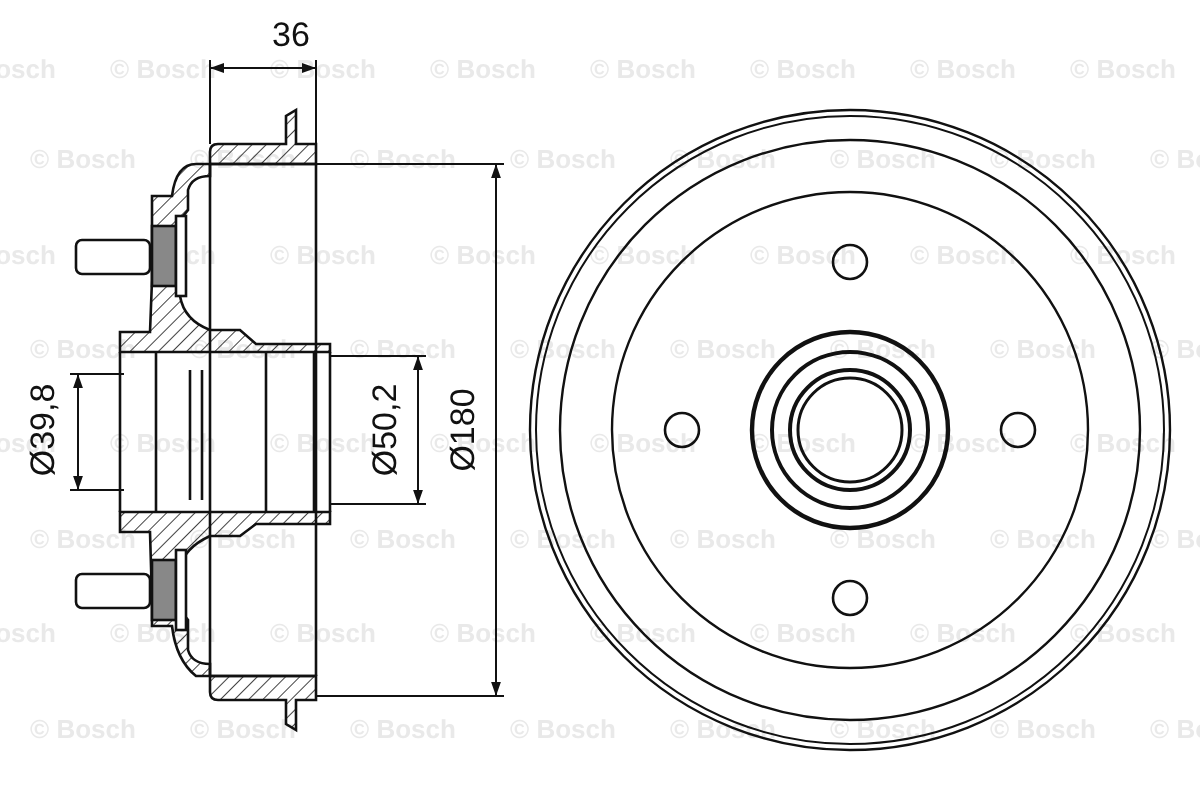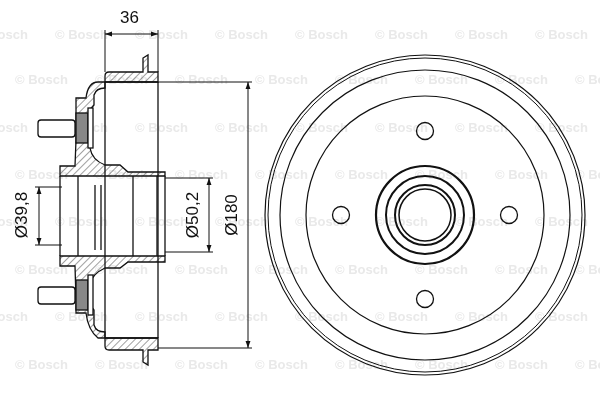--- a/index.html
+++ b/index.html
@@ -154,18 +154,18 @@
       <circle cx="425" cy="215" r="39" stroke-width="2"></circle>
       <circle cx="425" cy="215" r="30" stroke-width="2"></circle>
       <circle cx="425" cy="215" r="26" stroke-width="1.5"></circle>
       <circle cx="425" cy="131" r="8.5" stroke-width="1.3"></circle>
       <circle cx="425" cy="299" r="8.5" stroke-width="1.3"></circle>
       <circle cx="341" cy="215" r="8.5" stroke-width="1.3"></circle>
       <circle cx="509" cy="215" r="8.5" stroke-width="1.3"></circle>
     </g>
   </svg>
 
-  <div class="dim" style="left:120px; top:8px;text-align:center;">36</div>
+  <div class="dim" style="left:136px; top:8px;text-align:center;">36</div>
   <div class="dim vert" style="left:-3px; top:205px; width:50px; text-align:center;">Ø39,8</div>
   <div class="dim vert" style="left:168px; top:205px; width:50px; text-align:center;">Ø50,2</div>
   <div class="dim vert" style="left:207px; top:205px; width:50px; text-align:center;">Ø180</div>
 
 </div>
 
 </body></html>

